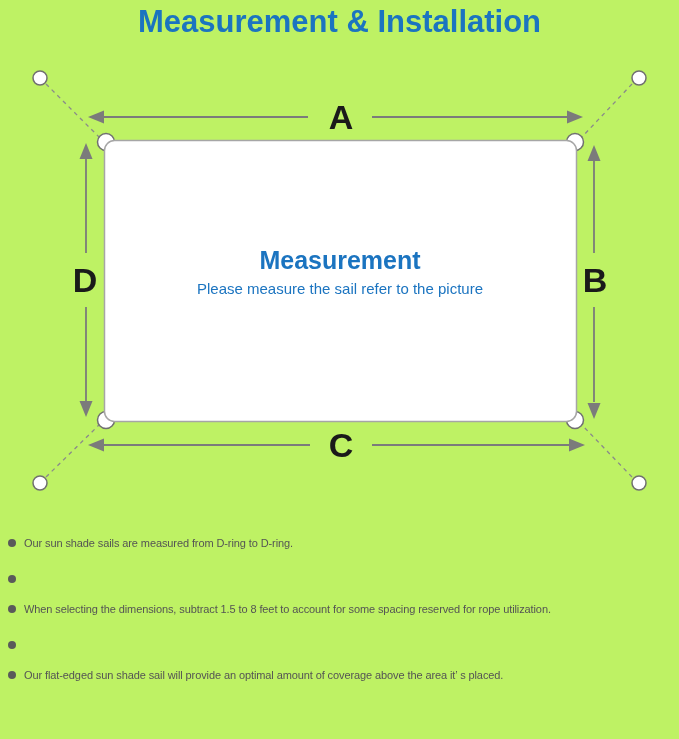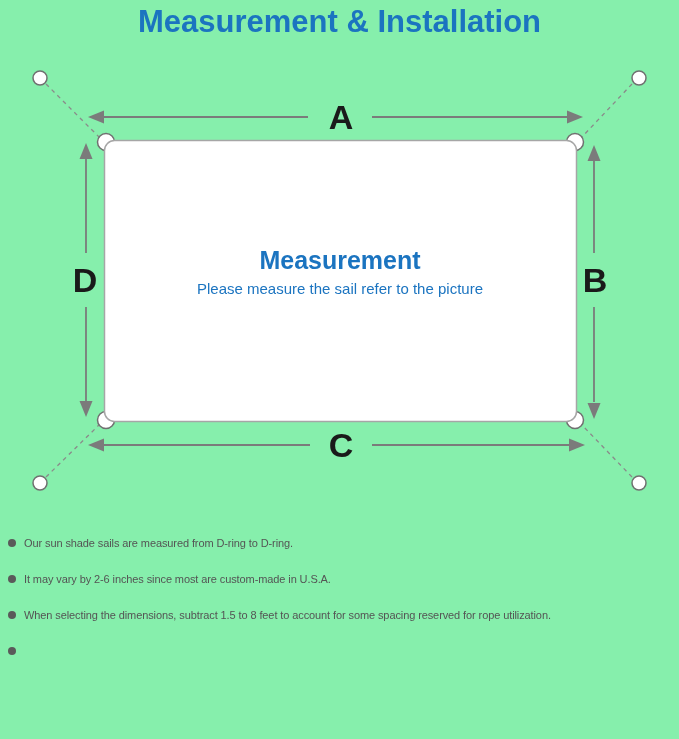--- a/index.html
+++ b/index.html
@@ -1,19 +1,19 @@
 <!DOCTYPE html>
 <html><head>
 <meta charset="utf-8">
 <style>
   html,body{margin:0;padding:0;background:#fff;}
   .page{
     position:relative;
     width:679px;height:739px;
-    background:#86efac;
+    background:#bef264;
     font-family:"Liberation Sans",sans-serif;
     overflow:hidden;
   }
   .page-title{
     position:absolute;top:0;left:0;width:679px;
     margin:0;text-align:center;
     font-size:31px;font-weight:bold;line-height:44px;
     color:#1b74c0;letter-spacing:0px;
   }
   .diagram{position:absolute;top:55px;left:0;}
@@ -108,24 +108,27 @@
     <text x="340" y="239" text-anchor="middle" font-size="15" font-family="Liberation Sans, sans-serif" fill="#1b74c0">Please measure the sail refer to the picture</text>
   </svg>
 
   <ul class="notes">
     <li class="note-item">
       <span class="bullet-dot"></span>
       <span class="note-text">Our sun shade sails are measured from D-ring to D-ring.</span>
     </li>
     <li class="note-item">
       <span class="bullet-dot"></span>
-      <span class="note-text">It may vary by 2-6 inches since most are custom-made in U.S.A.</span>
     </li>
     <li class="note-item">
       <span class="bullet-dot"></span>
       <span class="note-text">When selecting the dimensions, subtract 1.5 to 8 feet to account for some spacing reserved for rope utilization.</span>
     </li>
     <li class="note-item">
       <span class="bullet-dot"></span>
     </li>
+    <li class="note-item">
+      <span class="bullet-dot"></span>
+      <span class="note-text">Our flat-edged sun shade sail will provide an optimal amount of coverage above the area it’ s placed.</span>
+    </li>
   </ul>
 
 </div>
 
 </body></html>

